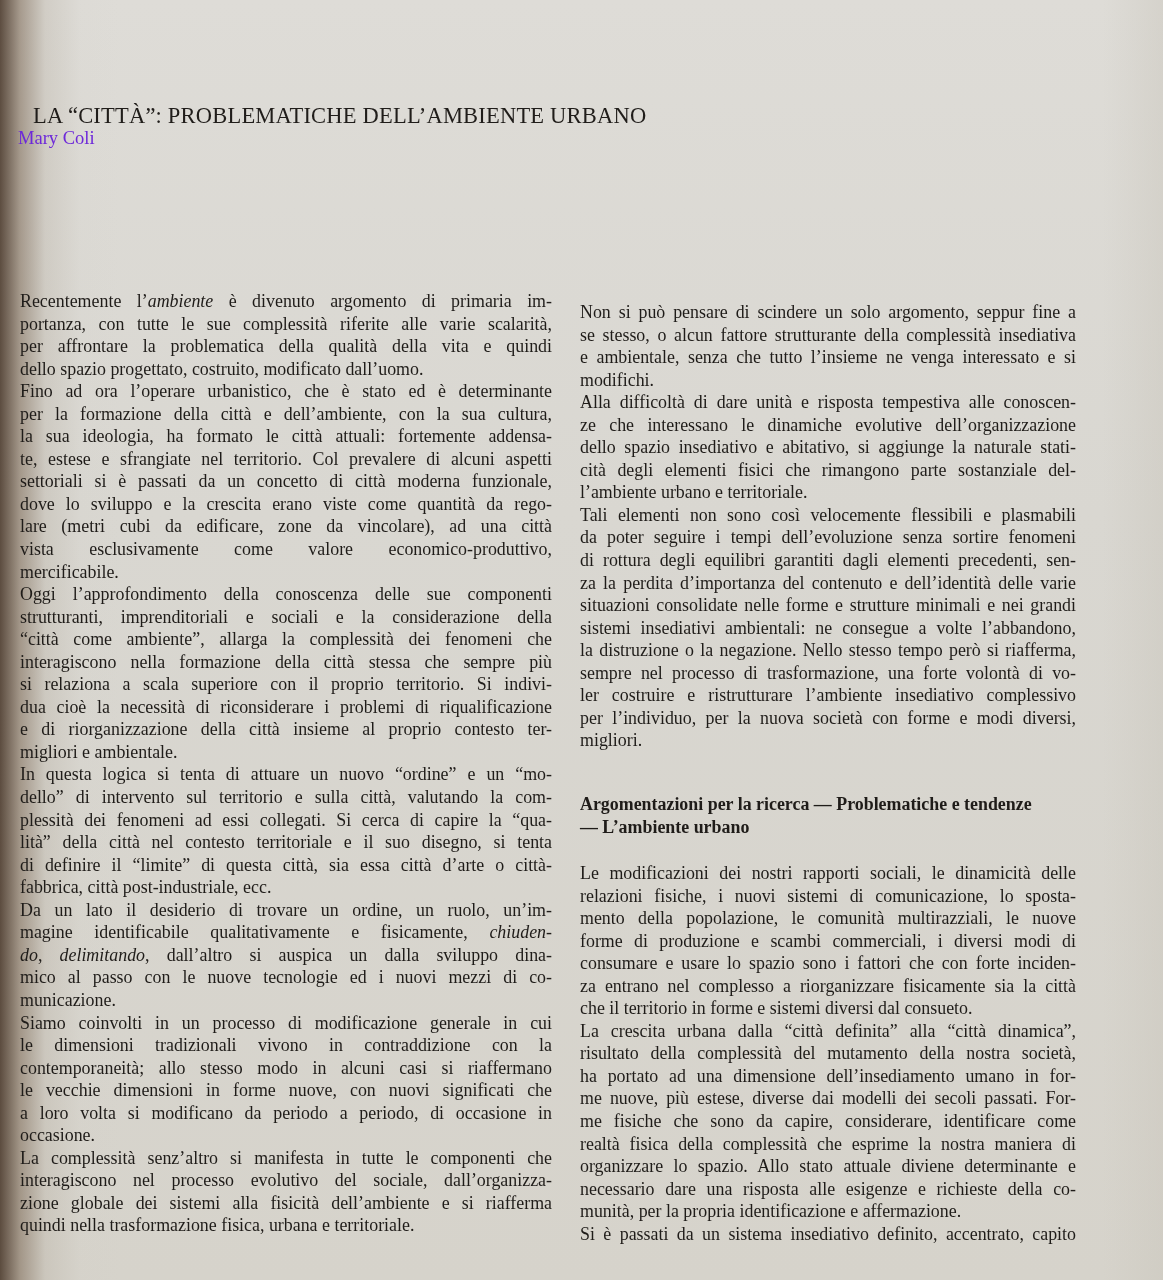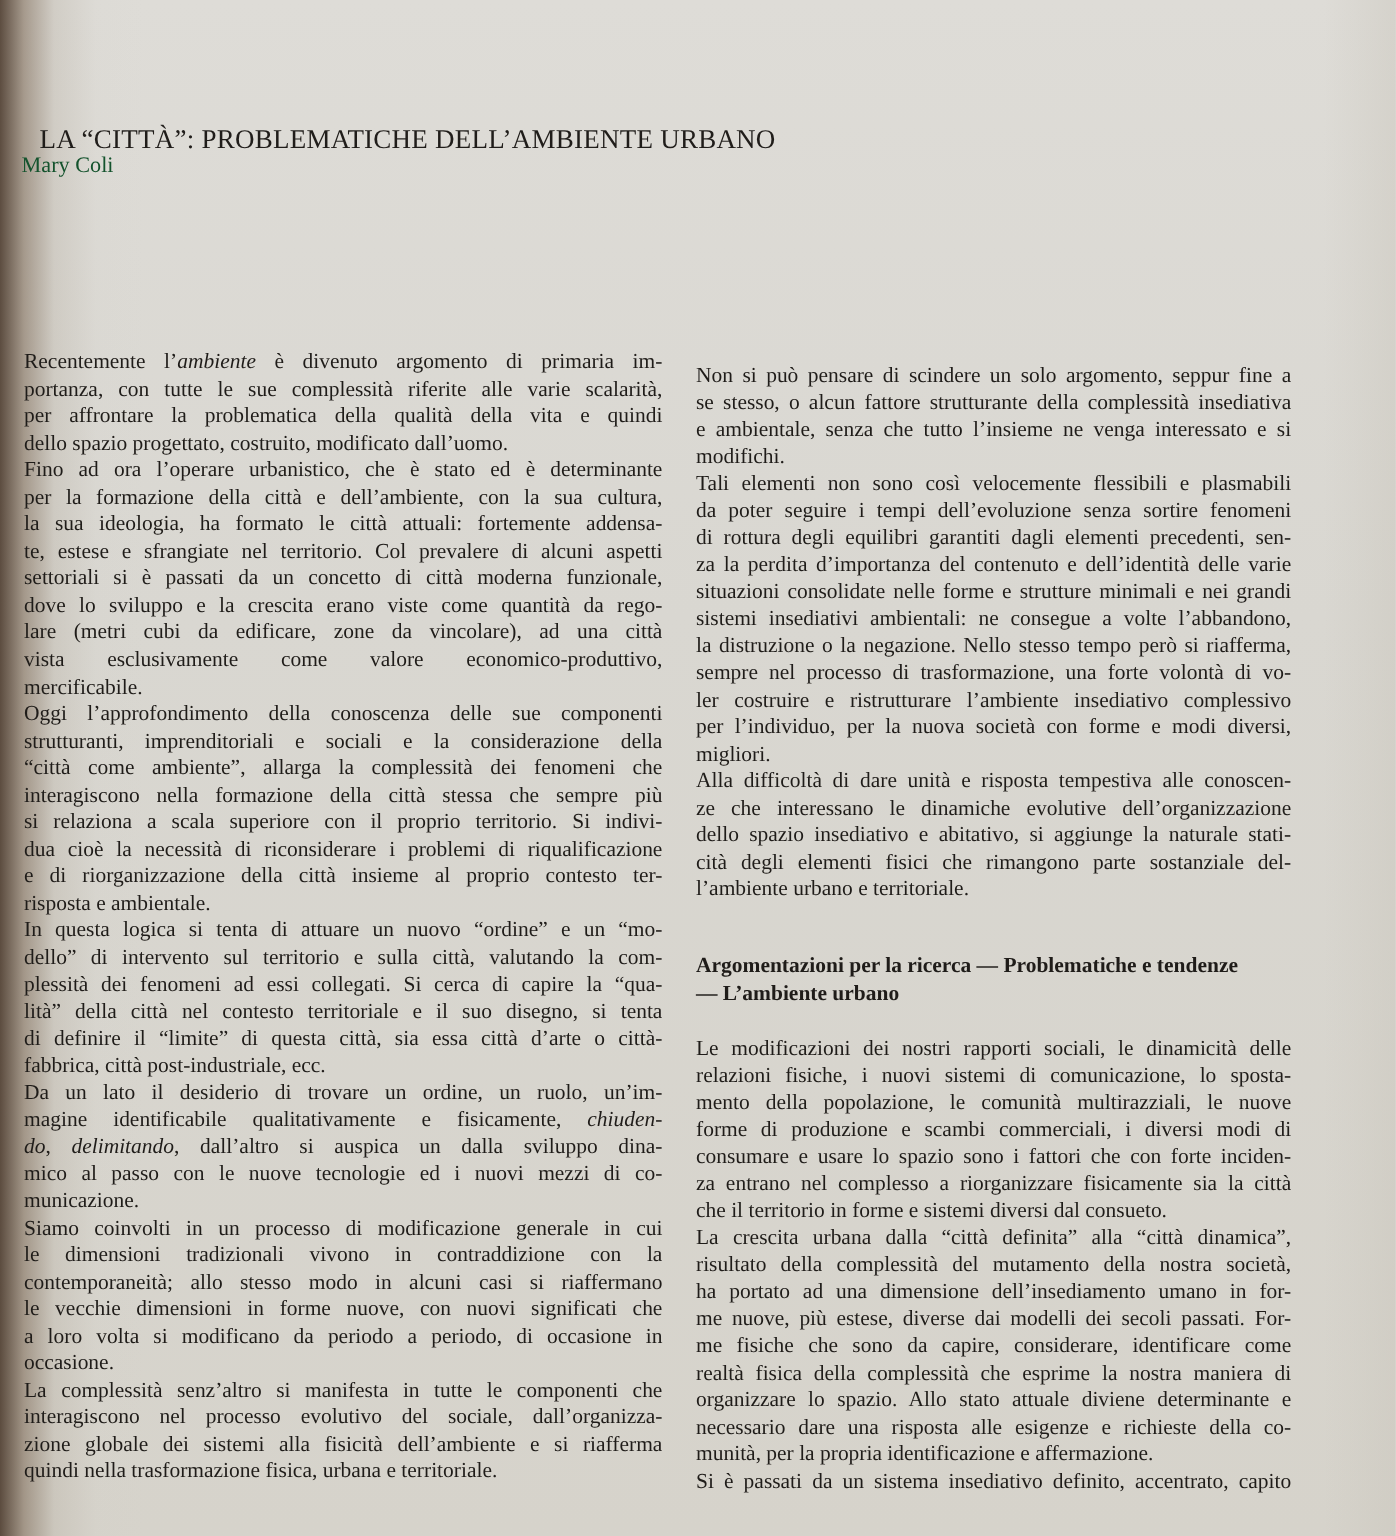--- a/index.html
+++ b/index.html
@@ -22,21 +22,21 @@
     position: absolute; top: 0; right: 0; width: 60px; height: 100%;
     background: linear-gradient(90deg, rgba(0,0,0,0) 0%, rgba(200,196,186,0.4) 100%);
   }
   .title {
     position: absolute; left: 18px; top: 88px;
     font-size: 22.5px; letter-spacing: 0.2px; white-space: nowrap;
     color: #201d1a;
   }
   .author {
     position: absolute; left: 18px; top: 128px;
-    font-size: 18.5px; color: #14532d;
+    font-size: 18.5px; color: #6d28d9;
   }
   .column {
     position: absolute; top: 290px;
     font-size: 17.9px; line-height: 22.55px;
     text-align: justify; hyphens: manual;
   }
   .col-left { left: 20px; width: 532px; }
   .col-right { left: 580px; width: 496px; top: 301px; }
   .col-right-lower { left: 580px; width: 496px; top: 862px; }
   .para { margin: 0; text-indent: 0; }
@@ -77,21 +77,21 @@
       <span class="line last"><span>mercificabile.</span></span>
     </p>
     <p class="para">
       <span class="line"><span>Oggi l’approfondimento della conoscenza delle sue componenti</span></span>
       <span class="line"><span>strutturanti, imprenditoriali e sociali e la considerazione della</span></span>
       <span class="line"><span>“città come ambiente”, allarga la complessità dei fenomeni che</span></span>
       <span class="line"><span>interagiscono nella formazione della città stessa che sempre più</span></span>
       <span class="line"><span>si relaziona a scala superiore con il proprio territorio. Si indivi-</span></span>
       <span class="line"><span>dua cioè la necessità di riconsiderare i problemi di riqualificazione</span></span>
       <span class="line"><span>e di riorganizzazione della città insieme al proprio contesto ter-</span></span>
-      <span class="line last"><span>risposta e ambientale.</span></span>
+      <span class="line last"><span>migliori e ambientale.</span></span>
     </p>
     <p class="para">
       <span class="line"><span>In questa logica si tenta di attuare un nuovo “ordine” e un “mo-</span></span>
       <span class="line"><span>dello” di intervento sul territorio e sulla città, valutando la com-</span></span>
       <span class="line"><span>plessità dei fenomeni ad essi collegati. Si cerca di capire la “qua-</span></span>
       <span class="line"><span>lità” della città nel contesto territoriale e il suo disegno, si tenta</span></span>
       <span class="line"><span>di definire il “limite” di questa città, sia essa città d’arte o città-</span></span>
       <span class="line last"><span>fabbrica, città post-industriale, ecc.</span></span>
     </p>
     <p class="para">
@@ -117,38 +117,38 @@
     </p>
   </div>
 <div class="column col-right" id="right-col">
     <p class="para">
       <span class="line"><span>Non si può pensare di scindere un solo argomento, seppur fine a</span></span>
       <span class="line"><span>se stesso, o alcun fattore strutturante della complessità insediativa</span></span>
       <span class="line"><span>e ambientale, senza che tutto l’insieme ne venga interessato e si</span></span>
       <span class="line last"><span>modifichi.</span></span>
     </p>
     <p class="para">
+      <span class="line"><span>Alla difficoltà di dare unità e risposta tempestiva alle conoscen-</span></span>
+      <span class="line"><span>ze che interessano le dinamiche evolutive dell’organizzazione</span></span>
+      <span class="line"><span>dello spazio insediativo e abitativo, si aggiunge la naturale stati-</span></span>
+      <span class="line"><span>cità degli elementi fisici che rimangono parte sostanziale del-</span></span>
+      <span class="line last"><span>l’ambiente urbano e territoriale.</span></span>
+    </p>
+    <p class="para">
       <span class="line"><span>Tali elementi non sono così velocemente flessibili e plasmabili</span></span>
       <span class="line"><span>da poter seguire i tempi dell’evoluzione senza sortire fenomeni</span></span>
       <span class="line"><span>di rottura degli equilibri garantiti dagli elementi precedenti, sen-</span></span>
       <span class="line"><span>za la perdita d’importanza del contenuto e dell’identità delle varie</span></span>
       <span class="line"><span>situazioni consolidate nelle forme e strutture minimali e nei grandi</span></span>
       <span class="line"><span>sistemi insediativi ambientali: ne consegue a volte l’abbandono,</span></span>
       <span class="line"><span>la distruzione o la negazione. Nello stesso tempo però si riafferma,</span></span>
       <span class="line"><span>sempre nel processo di trasformazione, una forte volontà di vo-</span></span>
       <span class="line"><span>ler costruire e ristrutturare l’ambiente insediativo complessivo</span></span>
       <span class="line"><span>per l’individuo, per la nuova società con forme e modi diversi,</span></span>
       <span class="line last"><span>migliori.</span></span>
-    </p>
-    <p class="para">
-      <span class="line"><span>Alla difficoltà di dare unità e risposta tempestiva alle conoscen-</span></span>
-      <span class="line"><span>ze che interessano le dinamiche evolutive dell’organizzazione</span></span>
-      <span class="line"><span>dello spazio insediativo e abitativo, si aggiunge la naturale stati-</span></span>
-      <span class="line"><span>cità degli elementi fisici che rimangono parte sostanziale del-</span></span>
-      <span class="line last"><span>l’ambiente urbano e territoriale.</span></span>
     </p>
   </div>
 
 <h2 class="section-heading" style="margin:0;">
   <span class="line">Argomentazioni per la ricerca — Problematiche e tendenze</span>
   <span class="line">— L’ambiente urbano</span>
 </h2>
 
 <div class="column col-right-lower" id="right-col-lower">
     <p class="para">

